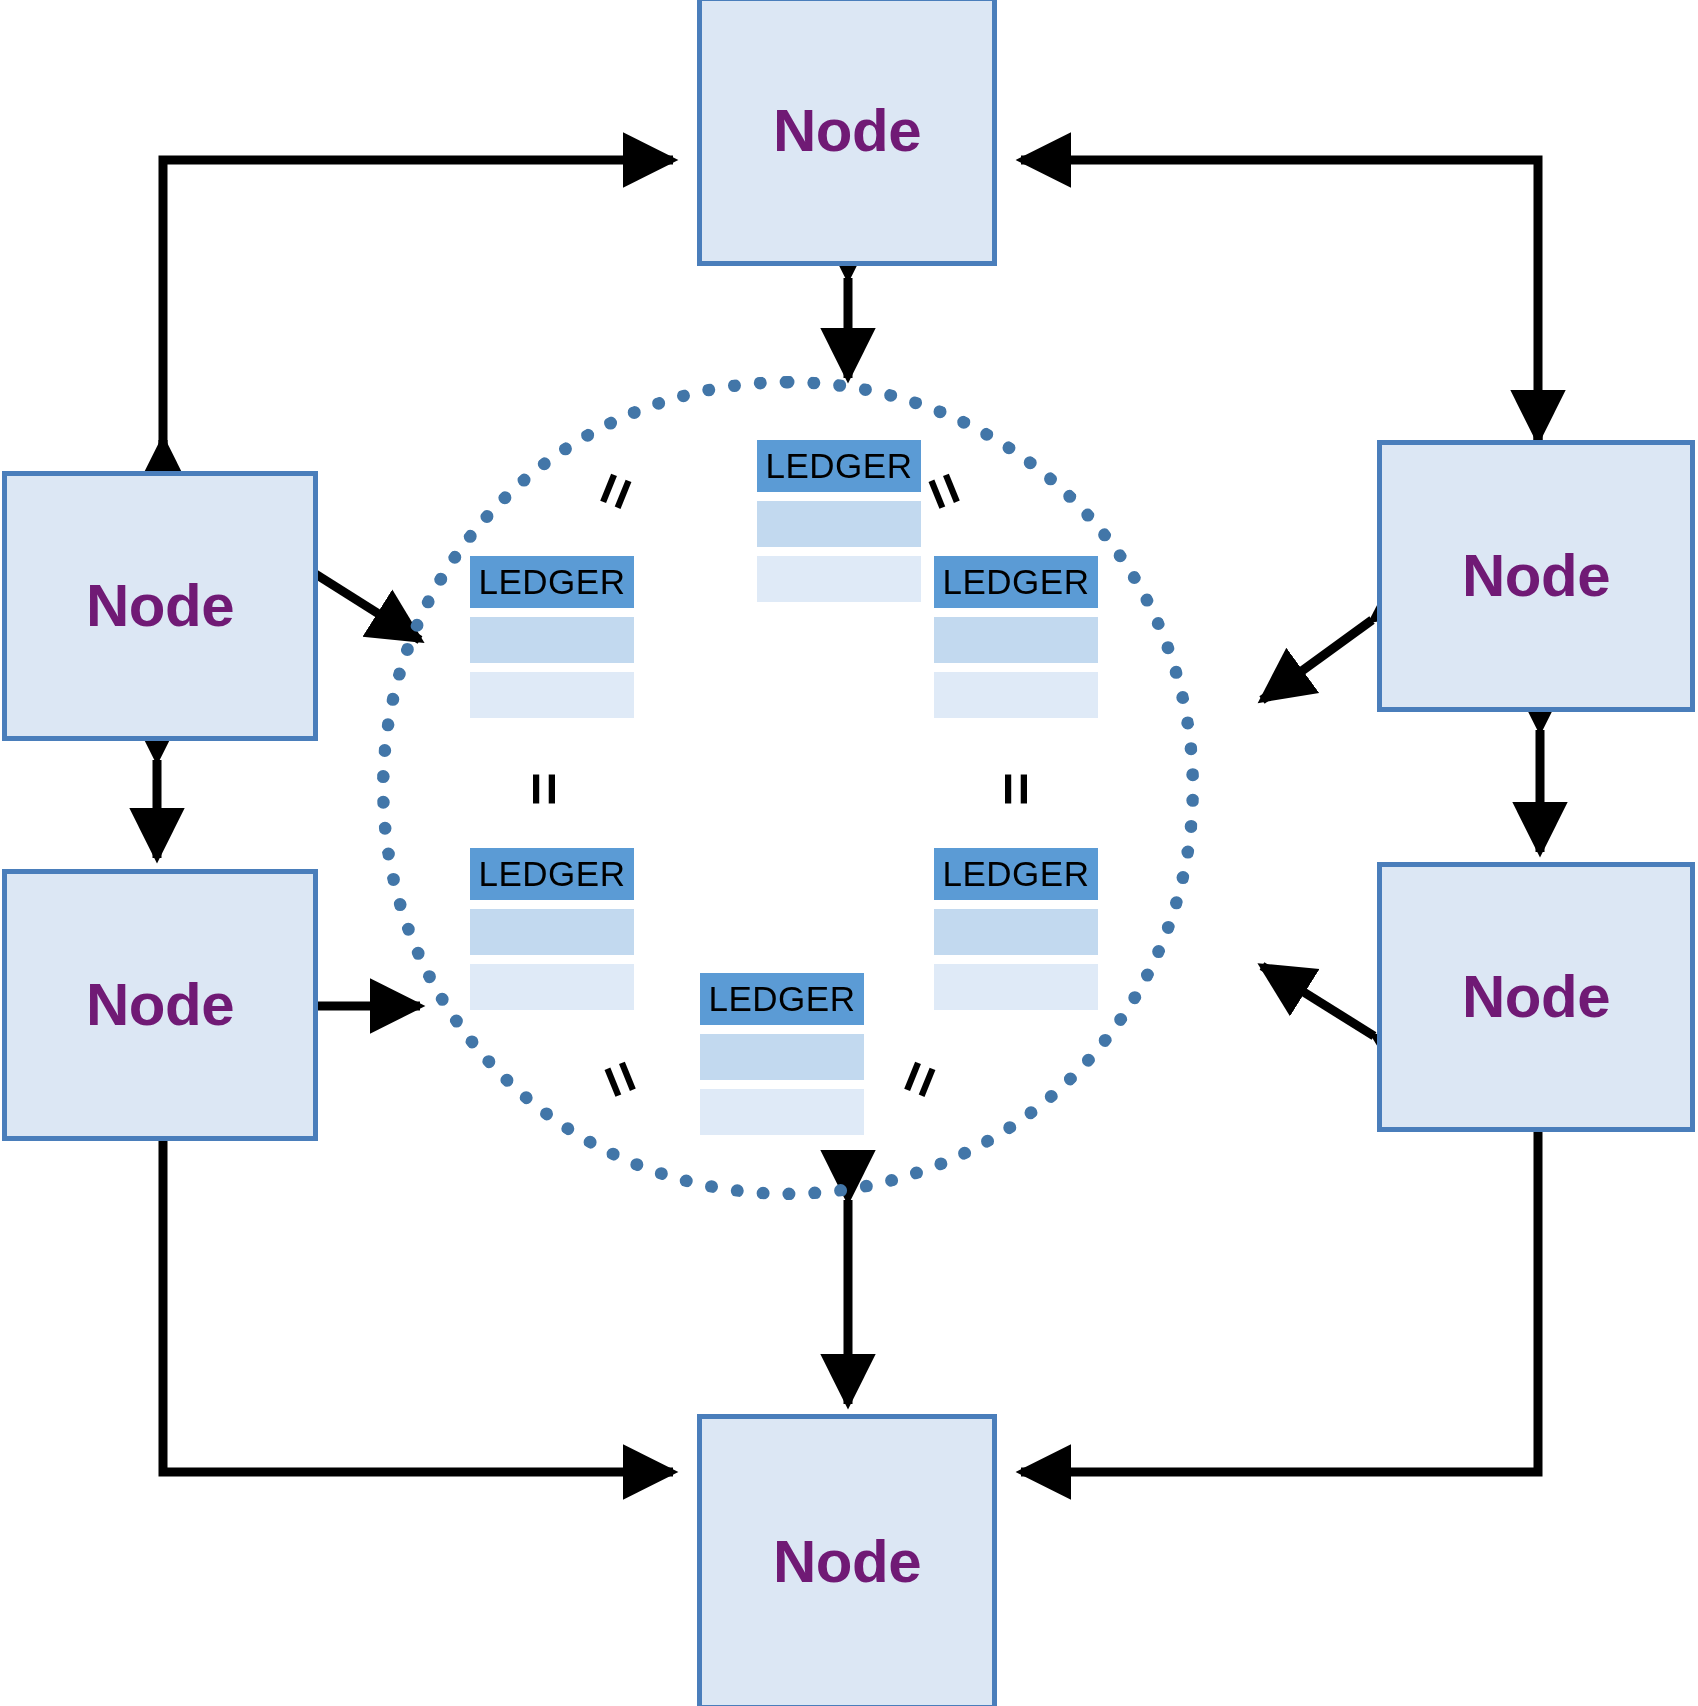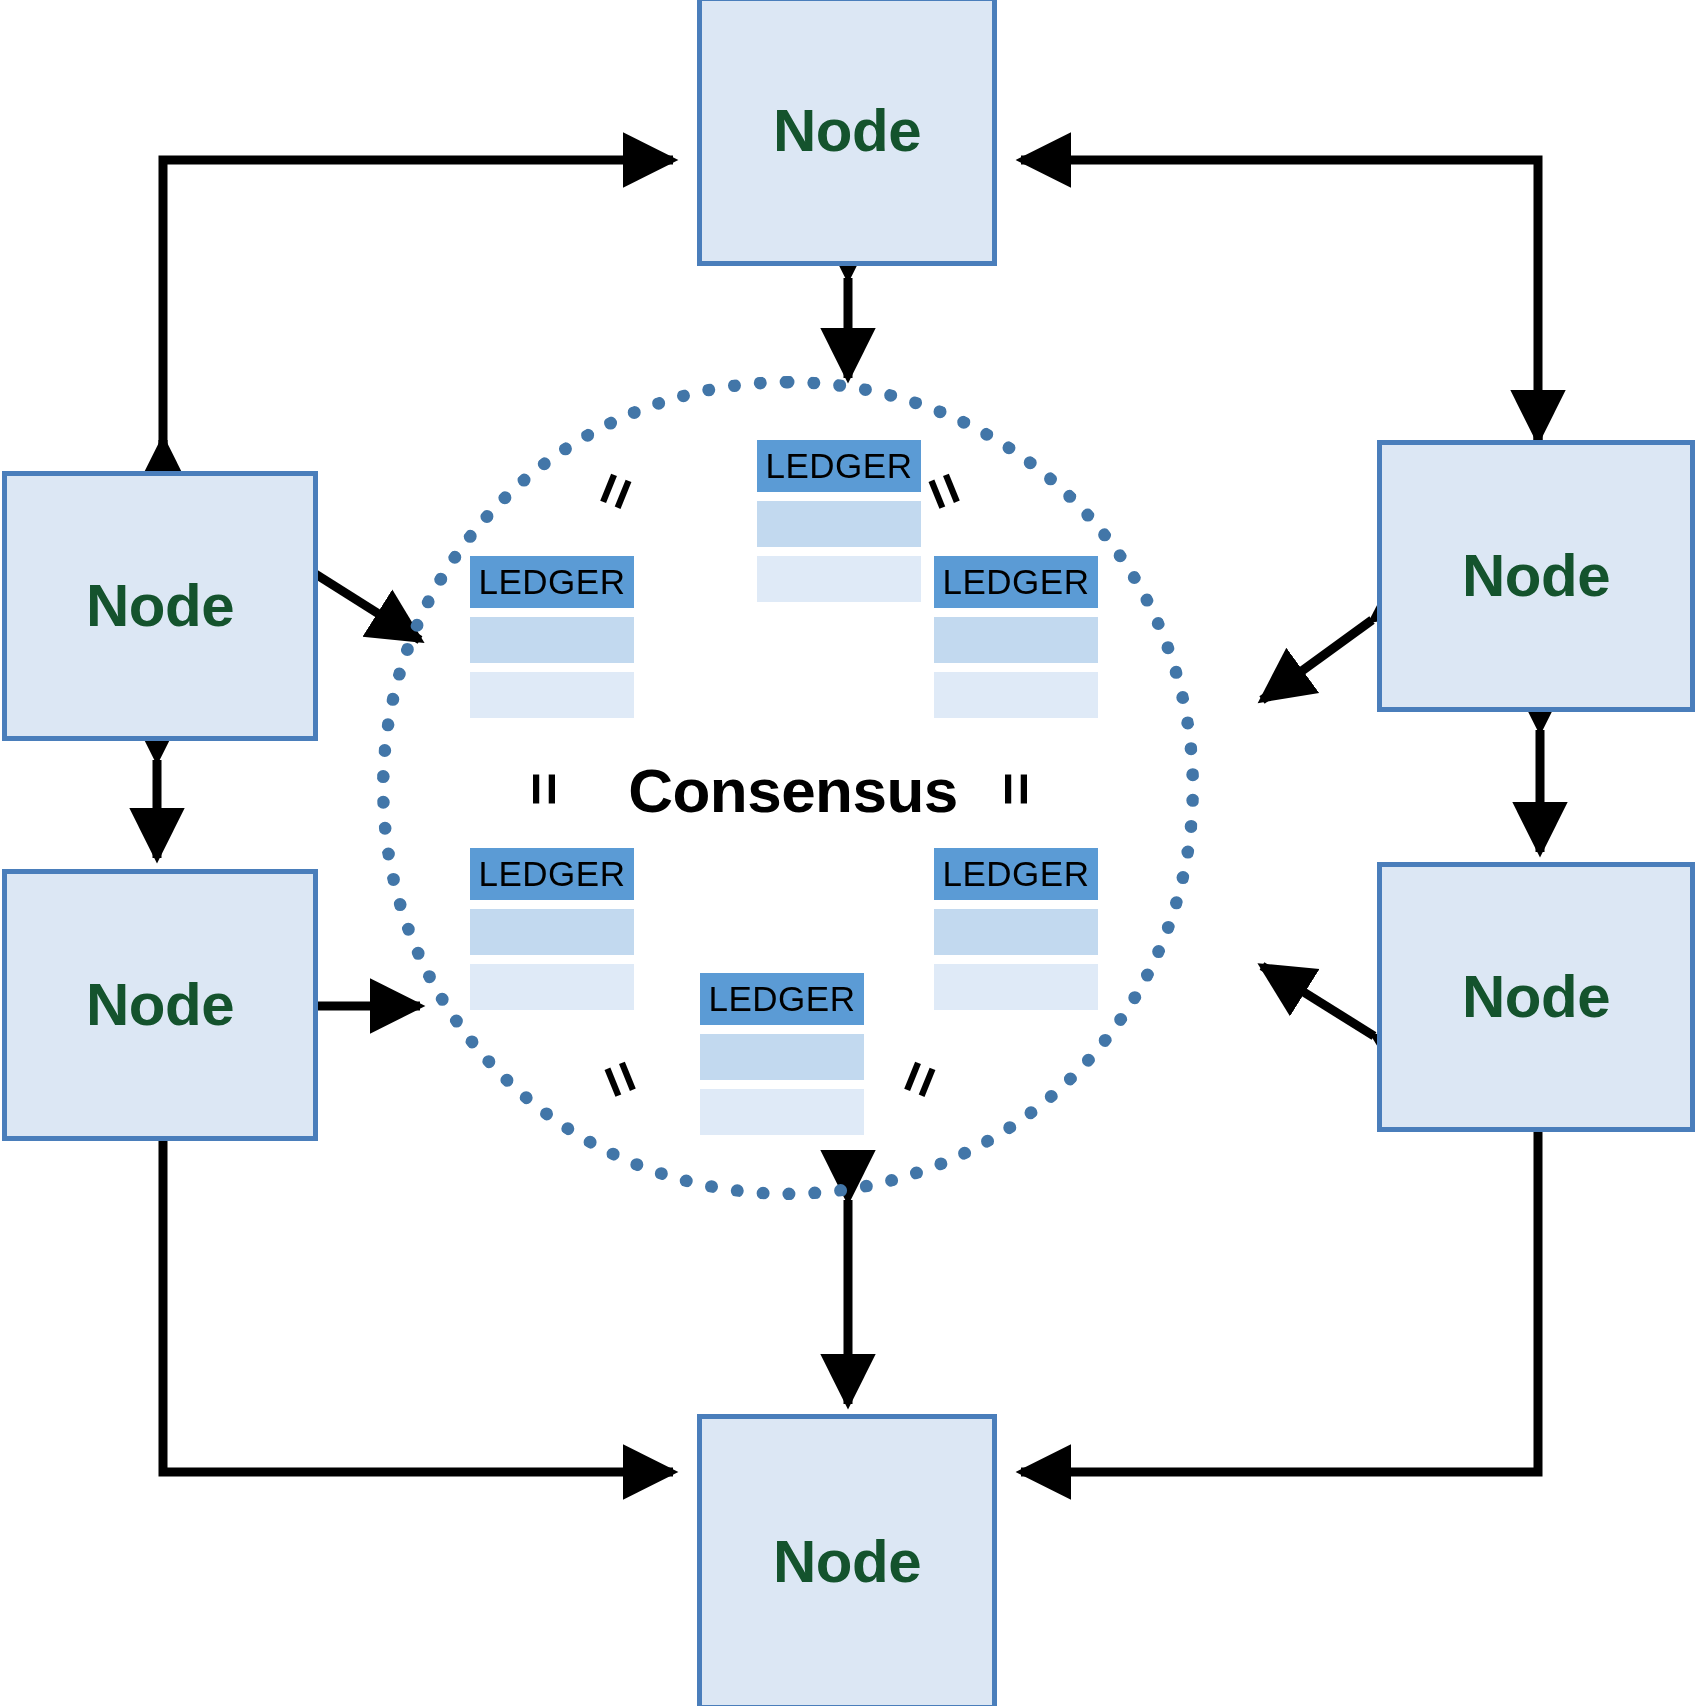--- a/index.html
+++ b/index.html
@@ -29,21 +29,21 @@
     box-sizing: border-box;
     background: #dce7f4;
     border: 5px solid #4a7ebb;
     display: flex;
     align-items: center;
     justify-content: center;
   }
   .node-label {
     font-size: 60px;
     font-weight: bold;
-    color: #14532d;
+    color: #701a75;
     letter-spacing: -0.5px;
     line-height: 1;
   }
   #node-top    { left: 697px;  top: -4px;    width: 300px; height: 270px; }
   #node-left-upper  { left: 2px;  top: 471px;  width: 316px; height: 270px; }
   #node-left-lower  { left: 2px;  top: 869px;  width: 316px; height: 272px; }
   #node-right-upper { left: 1377px; top: 440px; width: 318px; height: 272px; }
   #node-right-lower { left: 1377px; top: 862px; width: 318px; height: 270px; }
   #node-bottom { left: 697px;  top: 1414px;  width: 300px; height: 296px; }
 
@@ -223,15 +223,14 @@
     <div class="ledger-row r2"></div>
   </div>
 
   <div class="eq rot-l" id="eq-tl">=</div>
   <div class="eq rot-r" id="eq-tr">=</div>
   <div class="eq rot-v" id="eq-ml">=</div>
   <div class="eq rot-v" id="eq-mr">=</div>
   <div class="eq rot-r" id="eq-bl">=</div>
   <div class="eq rot-l" id="eq-br">=</div>
 
-  <div id="consensus-label">Consensus</div>
 
 </div>
 
 </body></html>

